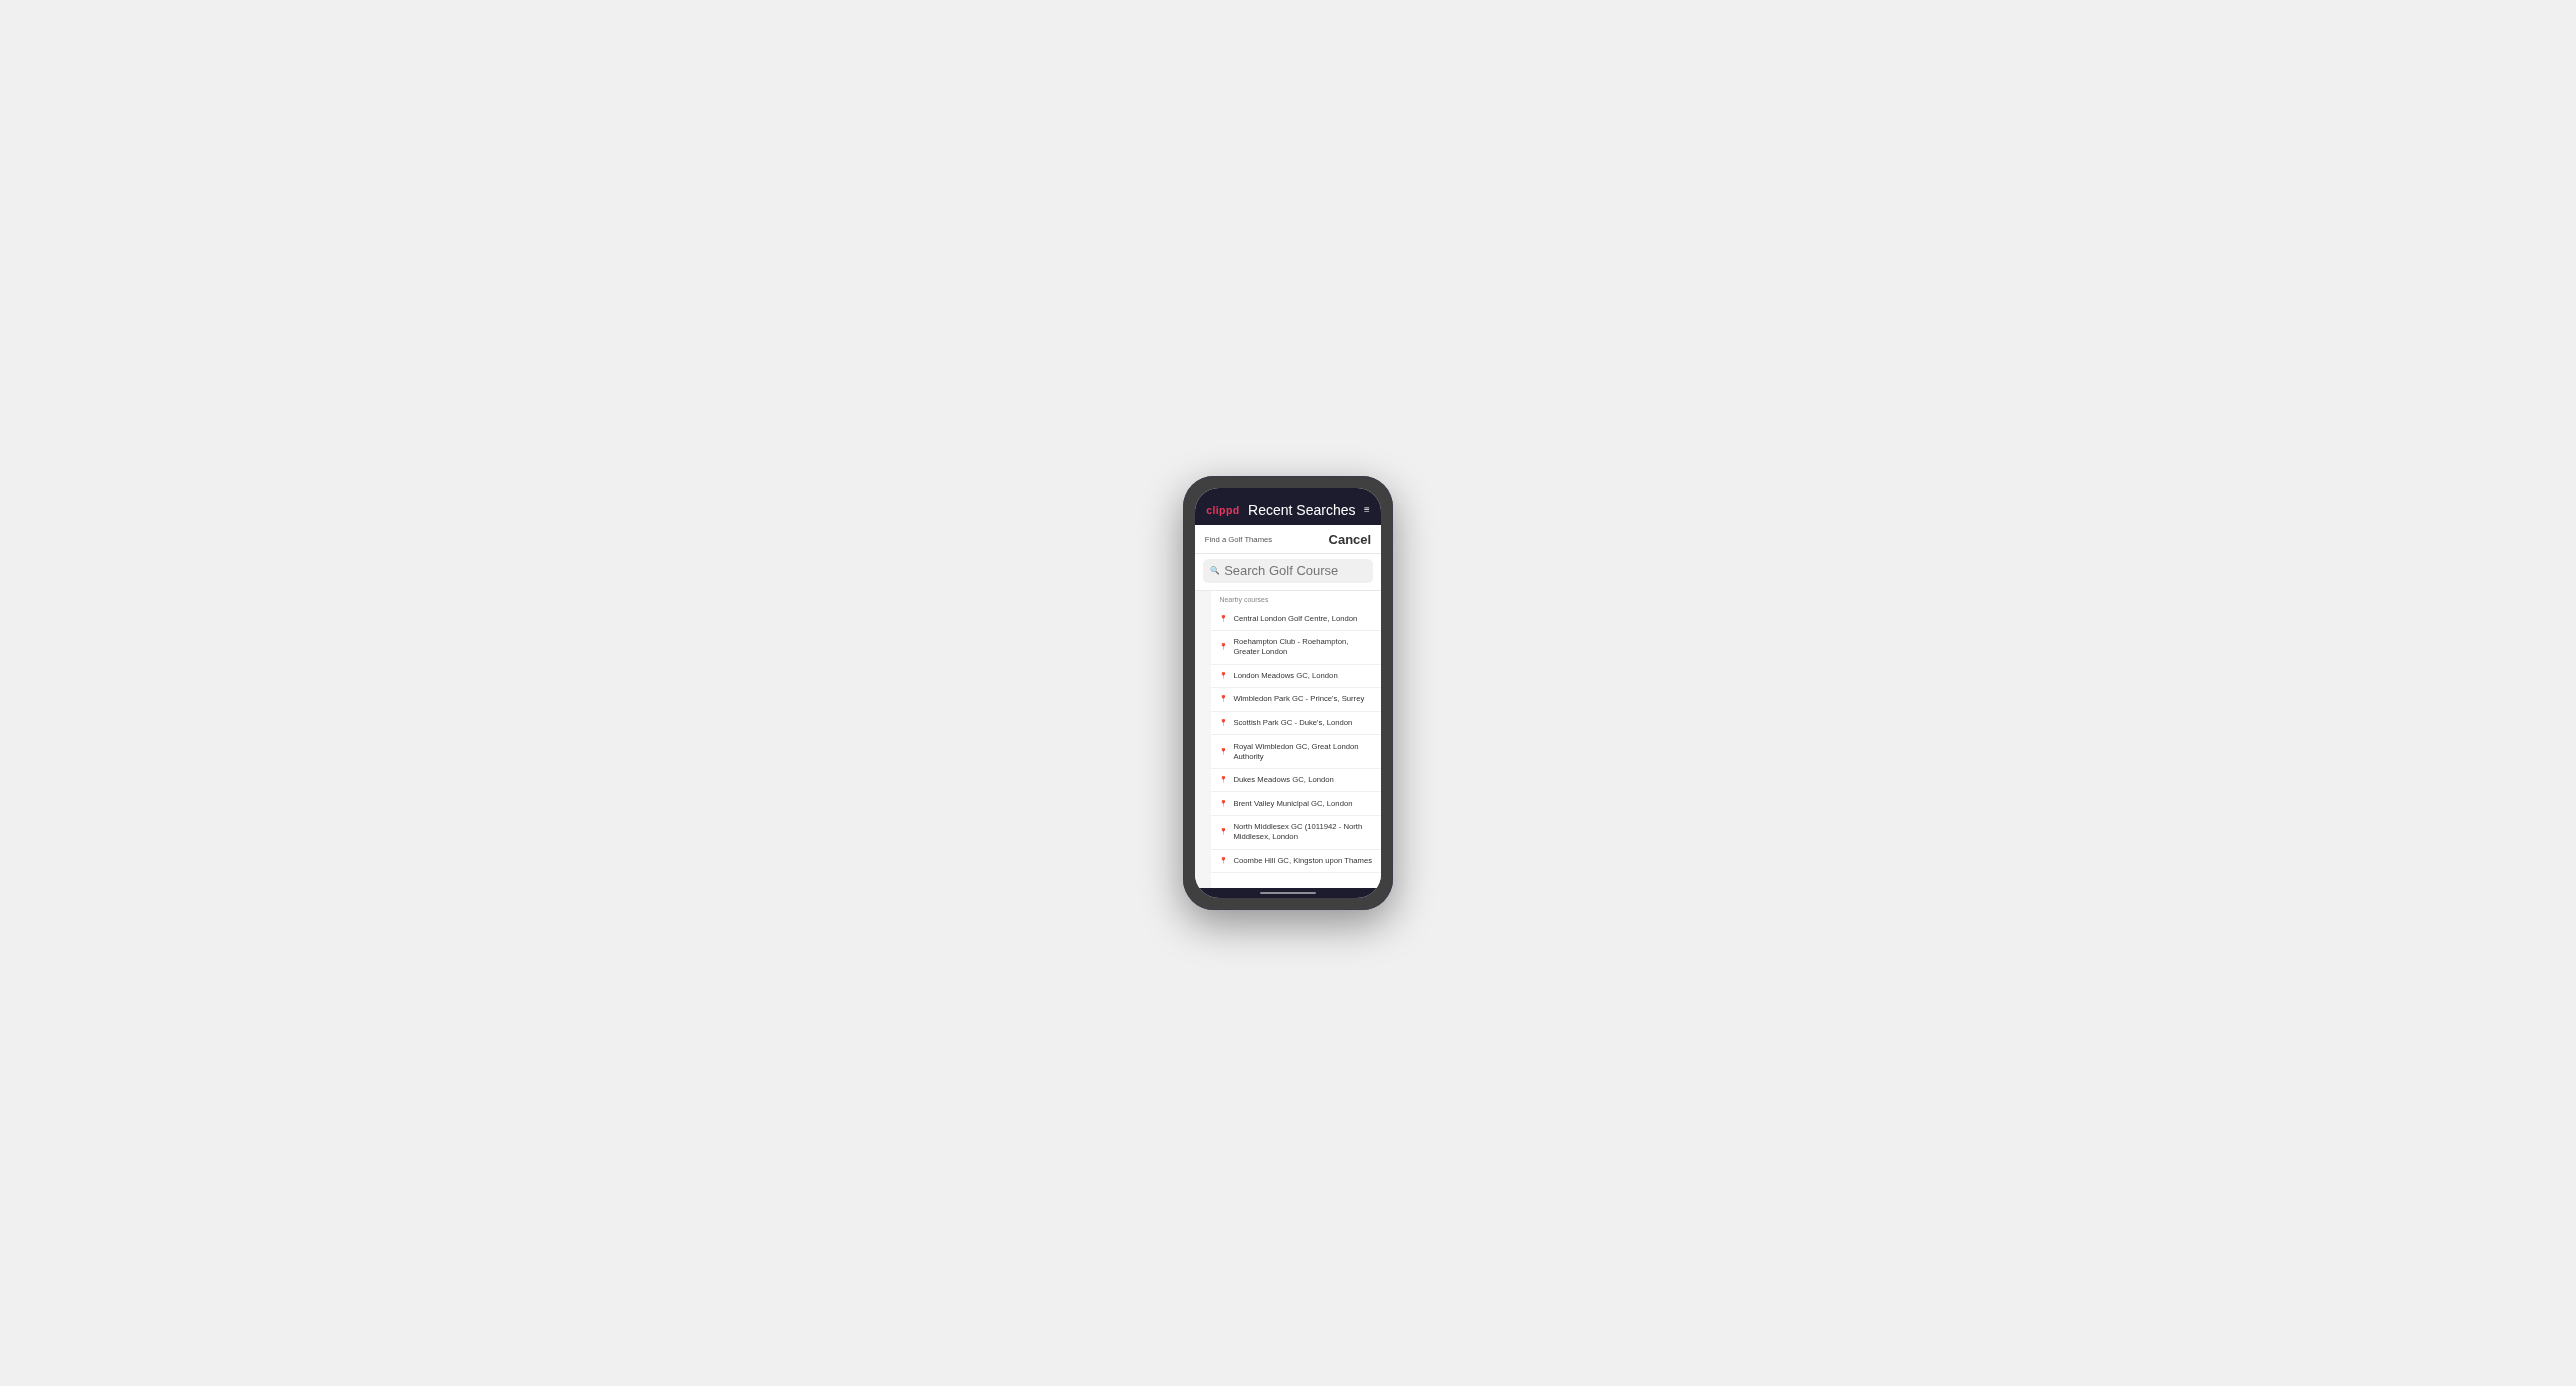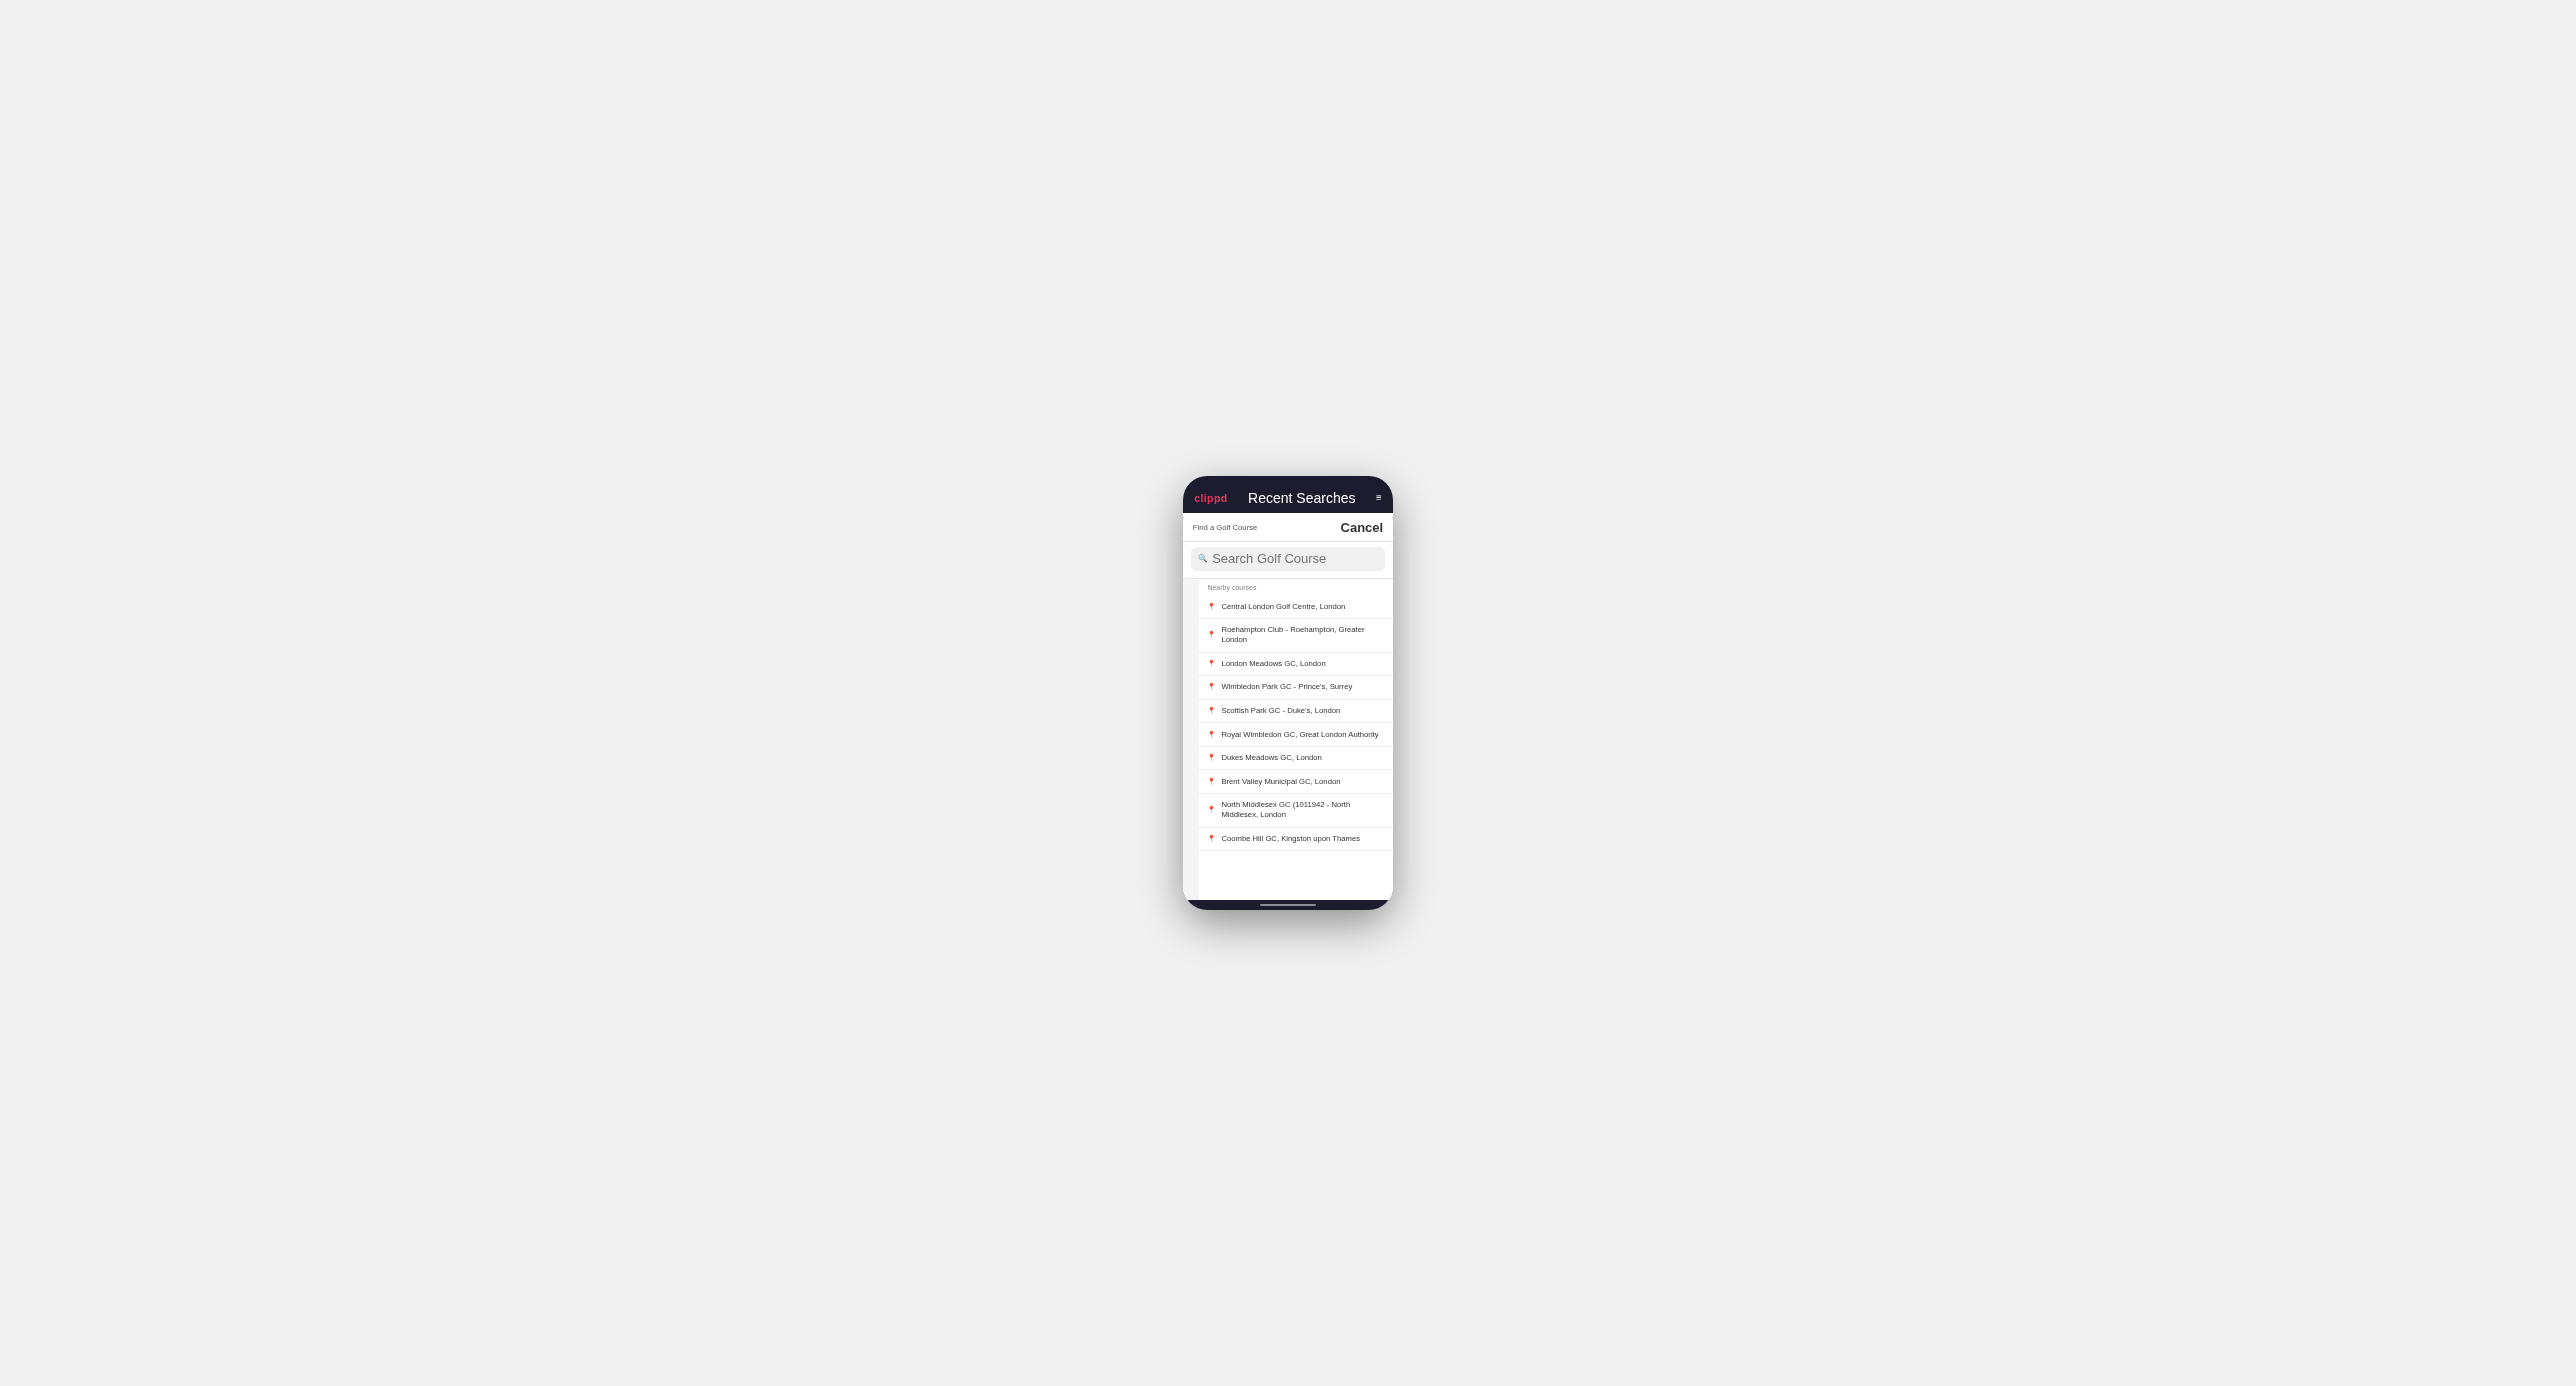--- a/index.html
+++ b/index.html
@@ -10,21 +10,21 @@
       align-items: center;
       min-height: 100vh;
       font-family: -apple-system, BlinkMacSystemFont, 'Segoe UI', sans-serif;
     }
 
     .phone-outer {
       width: 210px;
       height: 434px;
       background: #404040;
       border-radius: 31px;
-      padding: 0;
+      padding: 12px;
       box-shadow: 0 14px 42px rgba(0,0,0,0.4), inset 0 0 0 0.7px #3a3a50;
       position: relative;
     }
 
     .phone-inner {
       width: 100%;
       height: 100%;
       background: #fff;
       border-radius: 24px;
       overflow: hidden;
@@ -203,21 +203,21 @@
 
     <div class="app-header">
       <span class="app-logo">clippd</span>
       <span class="app-title">Recent Searches</span>
       <span class="hamburger-icon">≡</span>
     </div>
 
     <div class="content">
 
       <div class="find-bar">
-        <span class="find-label">Find a Golf Course</span>
+        <span class="find-label">Find a Golf Thames</span>
         <button class="cancel-btn">Cancel</button>
       </div>
 
       <div class="search-container">
         <div class="search-input-wrapper">
           <span class="search-icon-glyph">🔍</span>
           <input class="search-input" type="text" placeholder="Search Golf Course" style="">
         </div>
       </div>
 

